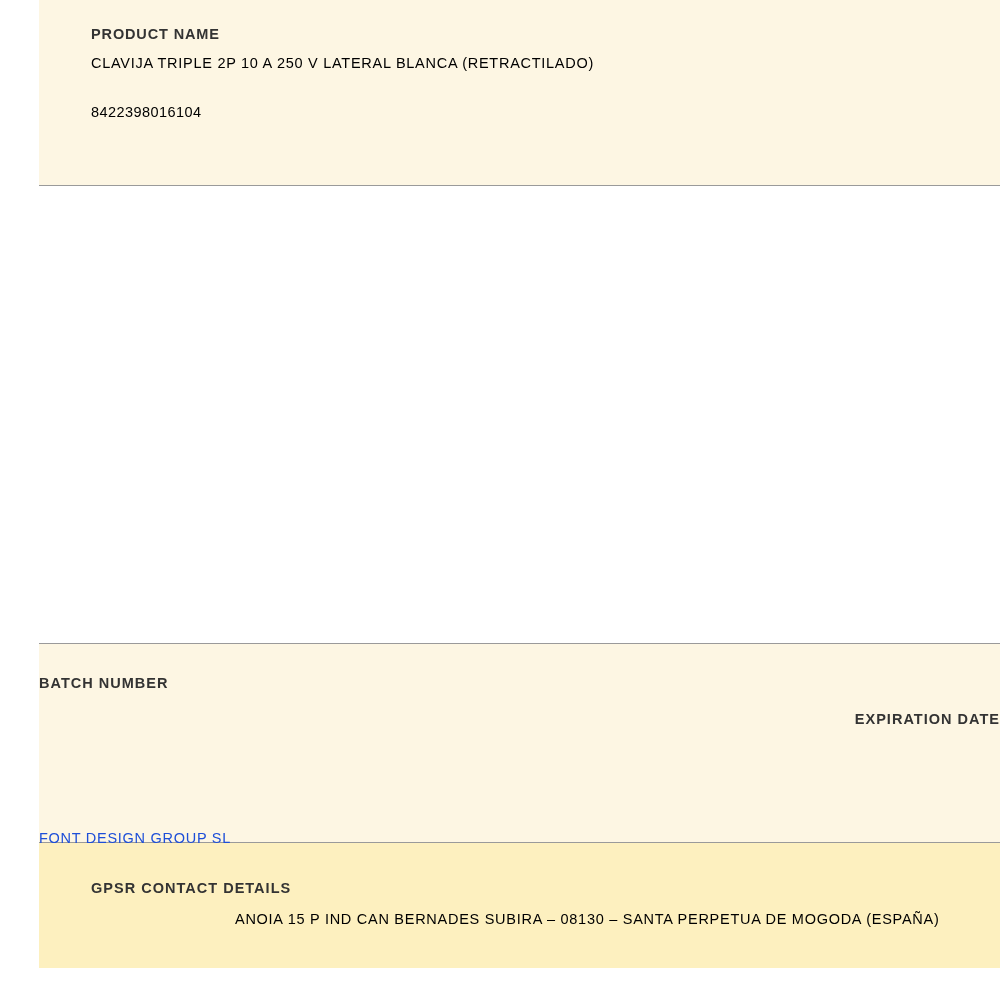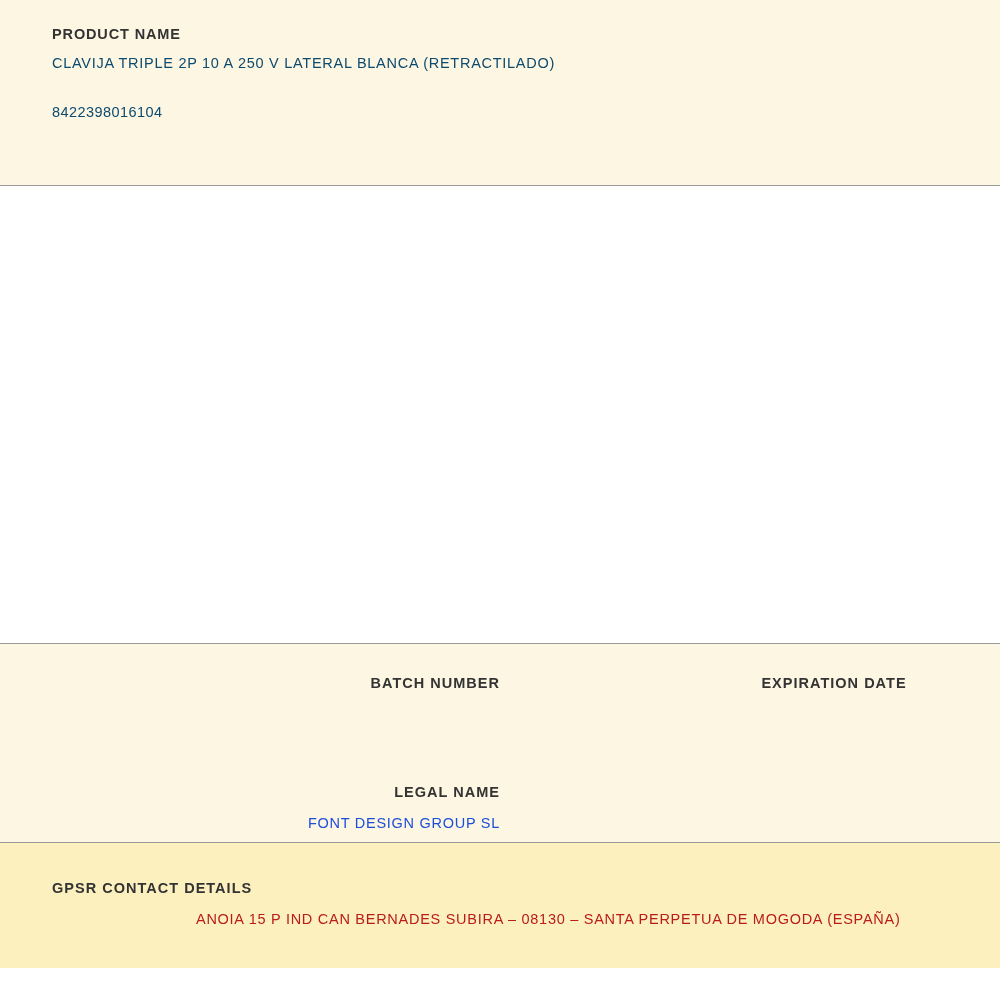--- a/index.html
+++ b/index.html
@@ -12,20 +12,21 @@
     font-family: "Liberation Sans", sans-serif;
     background: #ffffff;
     color: #3b3b3b;
     overflow: hidden;
   }
   .page {
     position: relative;
     width: 1000px;
     height: 1000px;
     box-sizing: border-box;
+    padding-left: 39px;
   }
 
   
   .top-block {
     background: #fdf6e3;
     padding: 24px 0 0 0;
     height: 186px;
     box-sizing: border-box;
     border-bottom: 1px solid #9a9a9a;
   }
@@ -39,21 +40,21 @@
     font-size: 14.5px;
     font-weight: bold;
     letter-spacing: 0.06em;
     color: #333333;
     text-transform: uppercase;
     line-height: 1.4;
   }
   .field-value {
     font-size: 14.5px;
     letter-spacing: 0.05em;
-    color: #0c4a6e;
+    color: #000000;
     margin-top: 9px;
     line-height: 1.4;
     text-transform: uppercase;
   }
   .field-value.numeric {
     letter-spacing: 0.03em;
     margin-top: 15px;
   }
 
   
@@ -74,25 +75,26 @@
   }
   .info-row {
     display: flex;
     width: 100%;
   }
   .info-cell {
     width: 50%;
     box-sizing: border-box;
   }
   .info-cell.center {
-    text-align: right;
+    text-align: left;
   }
   .info-cell.left-indent {
-    text-align: center;
+    text-align: right;
     padding-left: 168px;
+    margin-top: 36px;
   }
   .row-1 {
     padding-top: 29px;
   }
   .row-2 {
     padding-top: 61px;
   }
   .info-label {
     font-size: 14.5px;
     font-weight: bold;
@@ -125,21 +127,21 @@
     letter-spacing: 0.07em;
     color: #333333;
     text-transform: uppercase;
     line-height: 1.4;
   }
   .gpsr-value {
     padding-left: 196px;
     margin-top: 11px;
     font-size: 14.5px;
     letter-spacing: 0.05em;
-    color: #b91c1c;
+    color: #000000;
     text-transform: uppercase;
     line-height: 1.4;
   }
 </style>
 </head>
 <body>
 
 <div class="page">
 
   <div class="top-block">
@@ -160,21 +162,20 @@
         <div class="info-label">BATCH NUMBER</div>
         <div class="info-value"></div>
       </div>
       <div class="info-cell left-indent">
         <div class="info-label">EXPIRATION DATE</div>
         <div class="info-value"></div>
       </div>
     </div>
     <div class="info-row row-2">
       <div class="info-cell center">
-        <div class="info-label">LEGAL NAME</div>
         <div class="info-value">FONT DESIGN GROUP SL</div>
       </div>
     </div>
   </div>
 
   <div class="gpsr-block">
     <div class="gpsr-label">GPSR CONTACT DETAILS</div>
     <div class="gpsr-value">ANOIA 15 P IND CAN BERNADES SUBIRA – 08130 – SANTA PERPETUA DE MOGODA (ESPAÑA)</div>
   </div>
 

